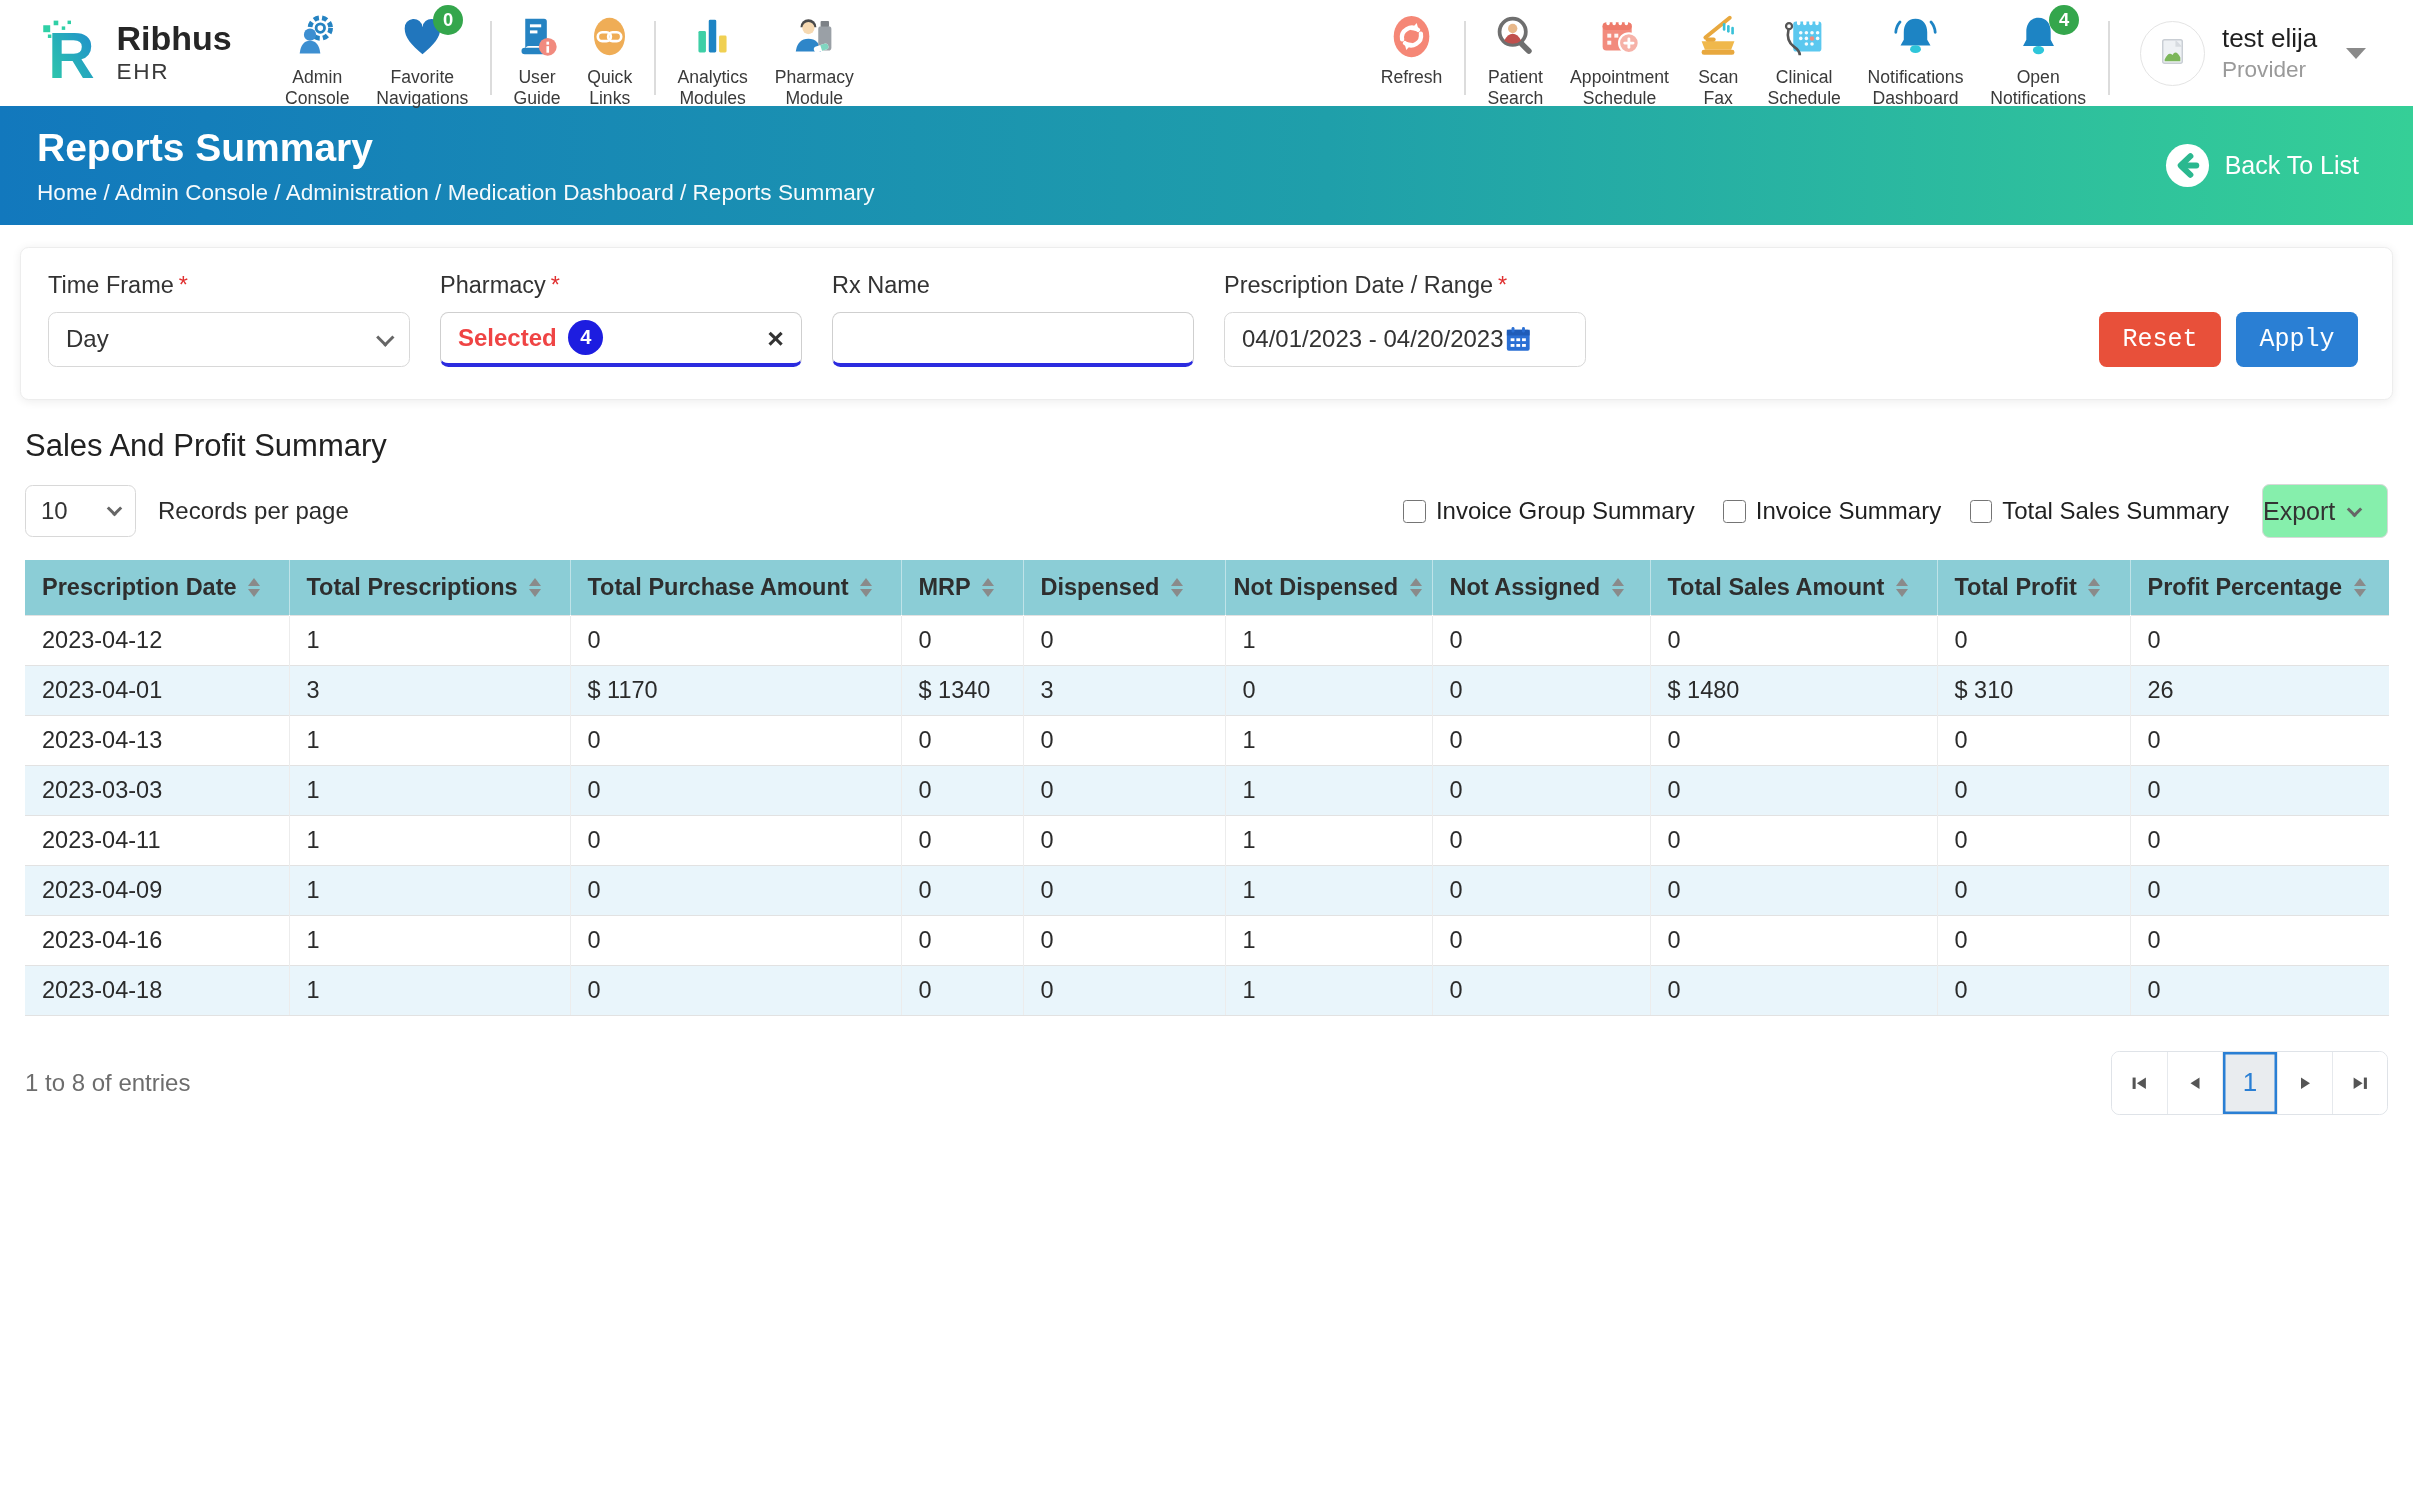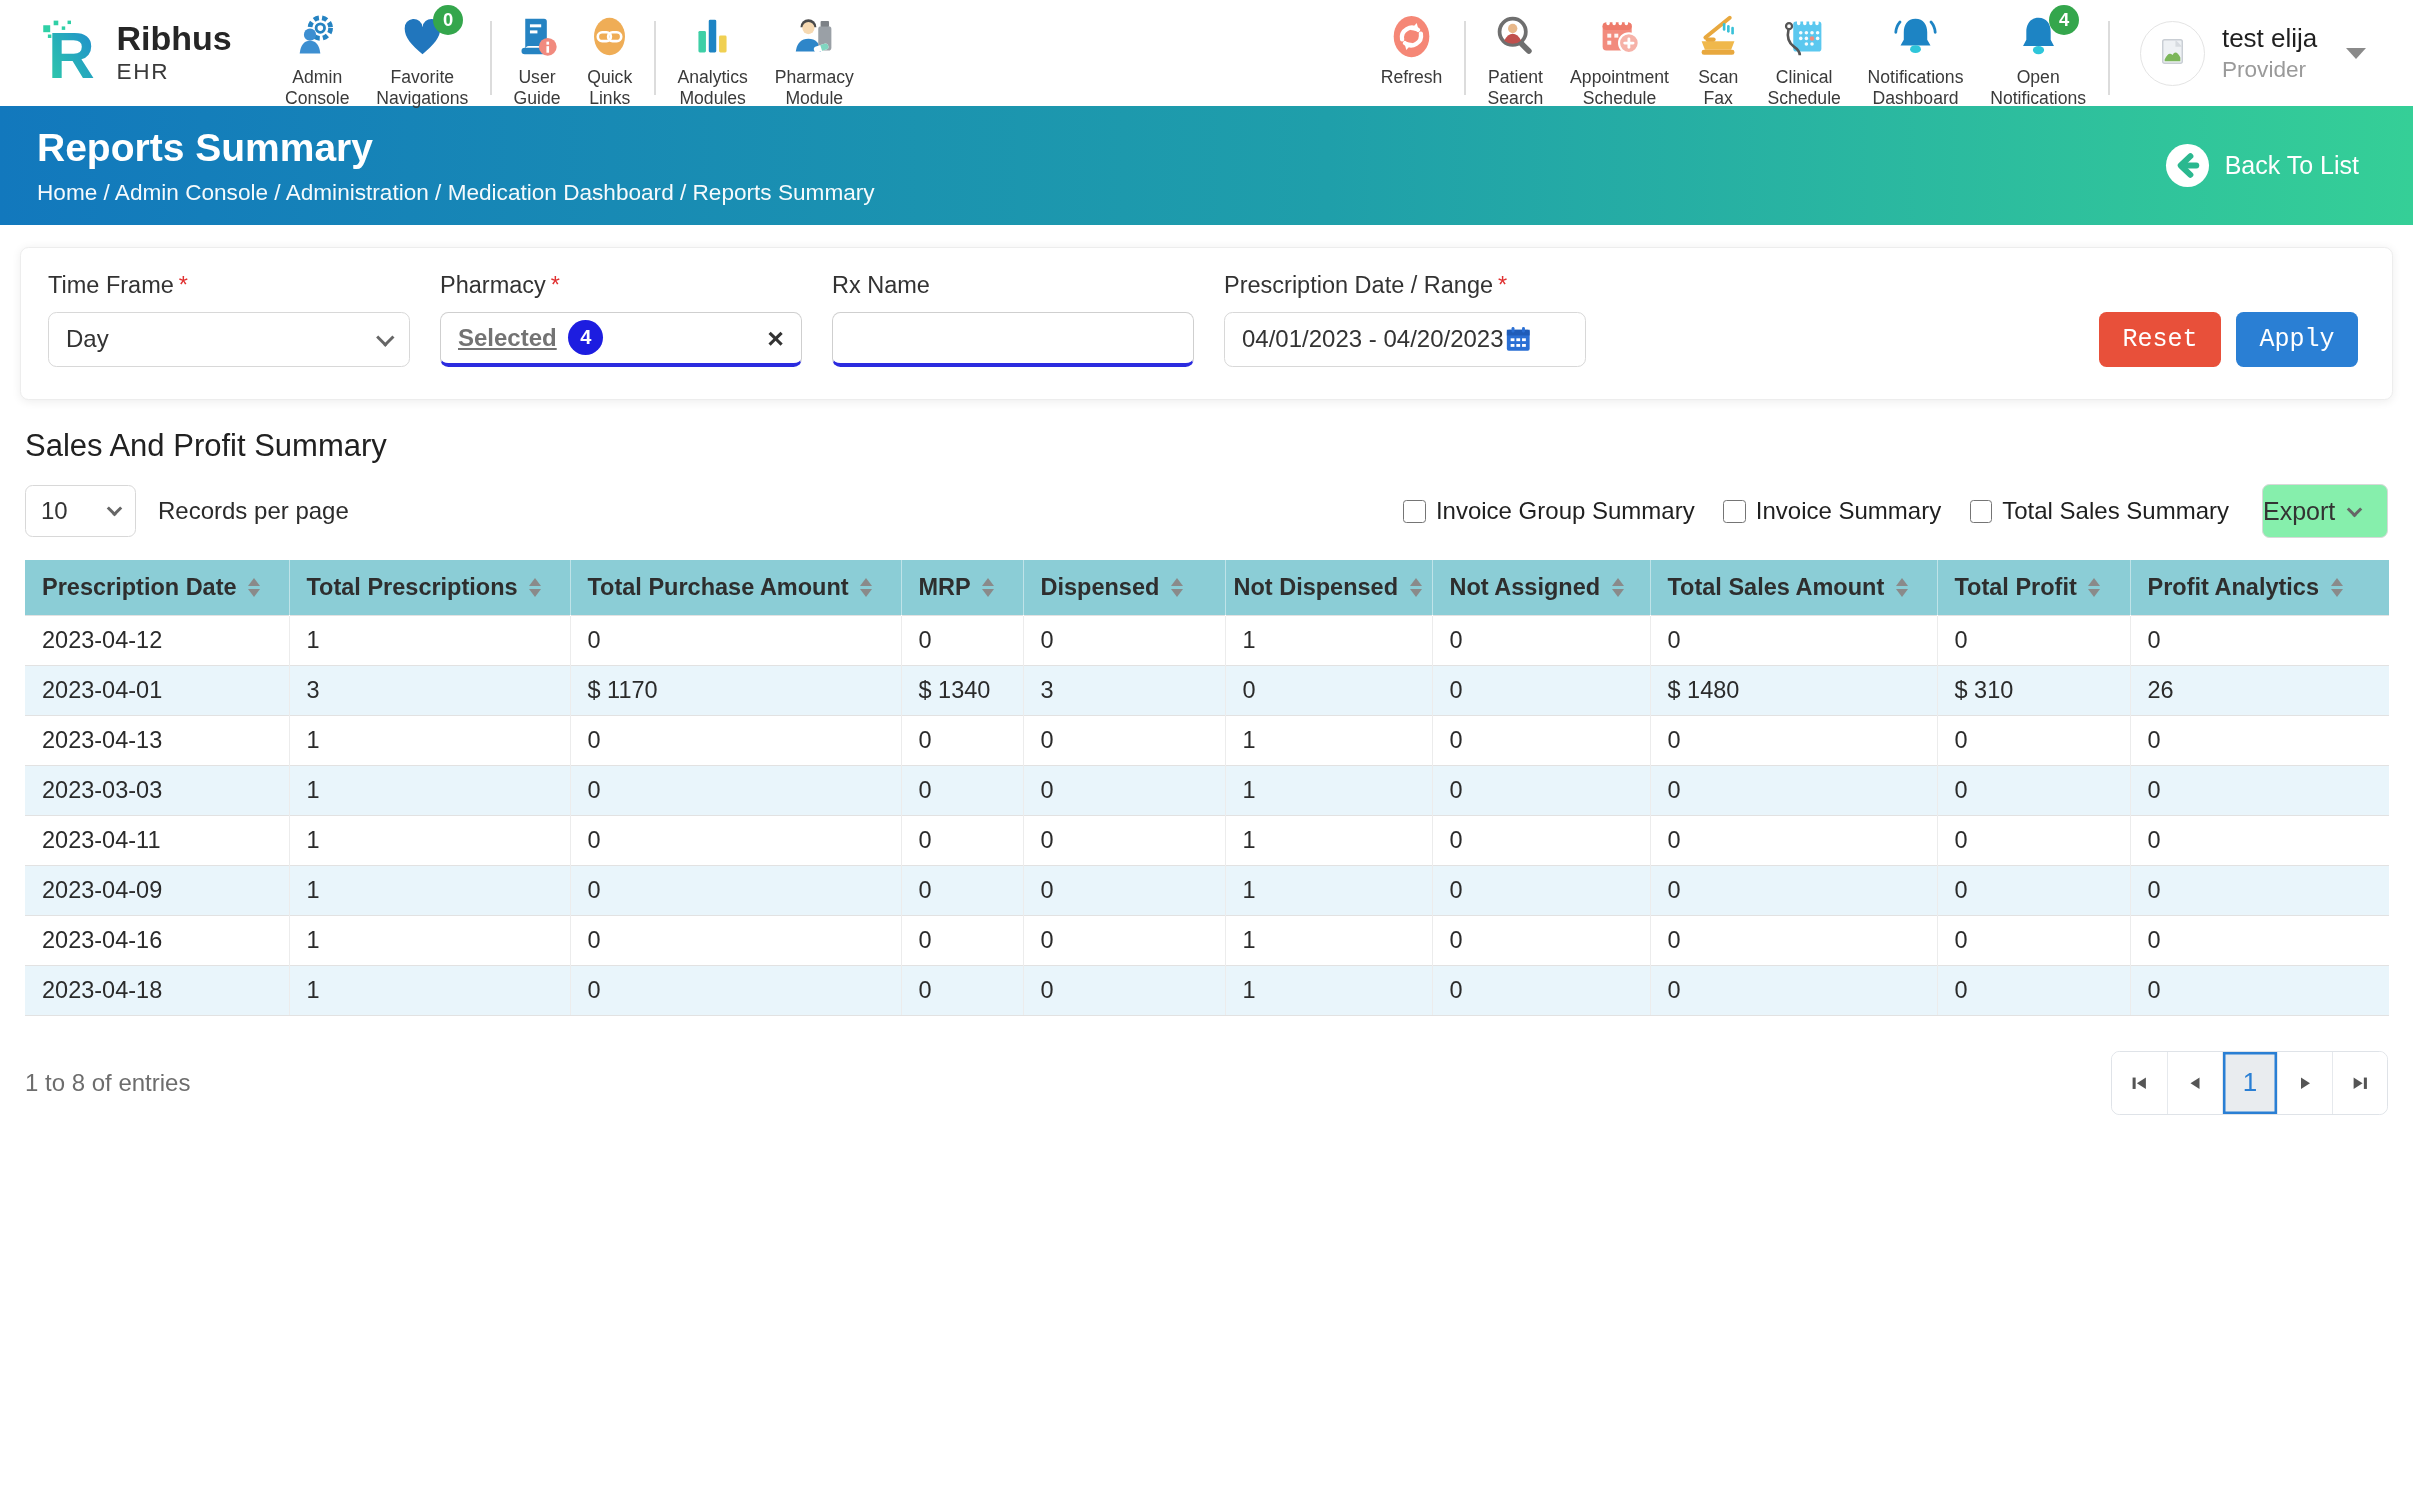--- a/index.html
+++ b/index.html
@@ -47,21 +47,21 @@
   .filter-card { margin:22px 20px 0 20px; background:#fff; border:0.8px solid #ededed; border-radius:8.4px;
     box-shadow:0 1.7px 10px rgba(0,0,0,0.07); padding:23.5px 34px 32px 27px; display:flex; align-items:flex-start; }
   .field-group { width:362px; margin-right:30px; }
   .field-label { font-size:23.5px; color:#333; margin-bottom:13.4px; }
   .req { color:#e03131; margin-left:5px; }
   .field { height:55px; border:1.7px solid #d8d8d8; border-radius:8.4px; display:flex; align-items:center;
     padding:0 17px; font-size:24px; color:#333; background:#fff; cursor:pointer; position:relative; }
   .field.blue { border:0.8px solid #cfcfcf; border-bottom:4.2px solid #2b2bdf; }
   .chev { width:12.6px; height:12.6px; border-right:3.4px solid #666; border-bottom:3.4px solid #666;
     transform:rotate(45deg); margin-left:auto; margin-top:-5px; }
-  .sel-val { font-weight:bold; color:#737373;text-decoration:underline; }
+  .sel-val { font-weight:bold; color:#ef4444; }
   .sel-badge { margin-left:11.7px; min-width:35px; height:35px; border-radius:17.6px; background:#1d1de0;
     color:#fff; font-size:20px; font-weight:bold; display:flex; align-items:center; justify-content:center; }
   .clear-x { margin-left:auto; font-size:28.5px; font-weight:bold; color:#333; cursor:pointer; line-height:1; }
   .rx-input { border:none; outline:none; font-size:24px; width:100%; font-family:inherit; }
   .cal-icon svg { width:28.5px; height:28.5px; display:block; margin-left:auto; }
   .filter-actions { margin-left:auto; display:flex; gap:15px; margin-top:40px; }
   .btn { height:55px; border:none; border-radius:7.5px; font-size:25px; color:#fff; padding:0 23.5px;
     font-family:Liberation Mono, monospace; cursor:pointer; }
   .btn-reset { background:#e8503a; }
   .btn-apply { background:#2a7fd4; }
@@ -520,21 +520,21 @@
           <span class="th-inner">
             <span>Total Profit</span>
             <span class="sort">
               <span class="tri-up"></span>
               <span class="tri-down"></span>
             </span>
           </span>
         </th>
         <th style="width: 259px;">
           <span class="th-inner">
-            <span>Profit Analytics</span>
+            <span>Profit Percentage</span>
             <span class="sort">
               <span class="tri-up"></span>
               <span class="tri-down"></span>
             </span>
           </span>
         </th>
       </tr>
     </thead>
   <tbody id="tbody">
       <tr>

